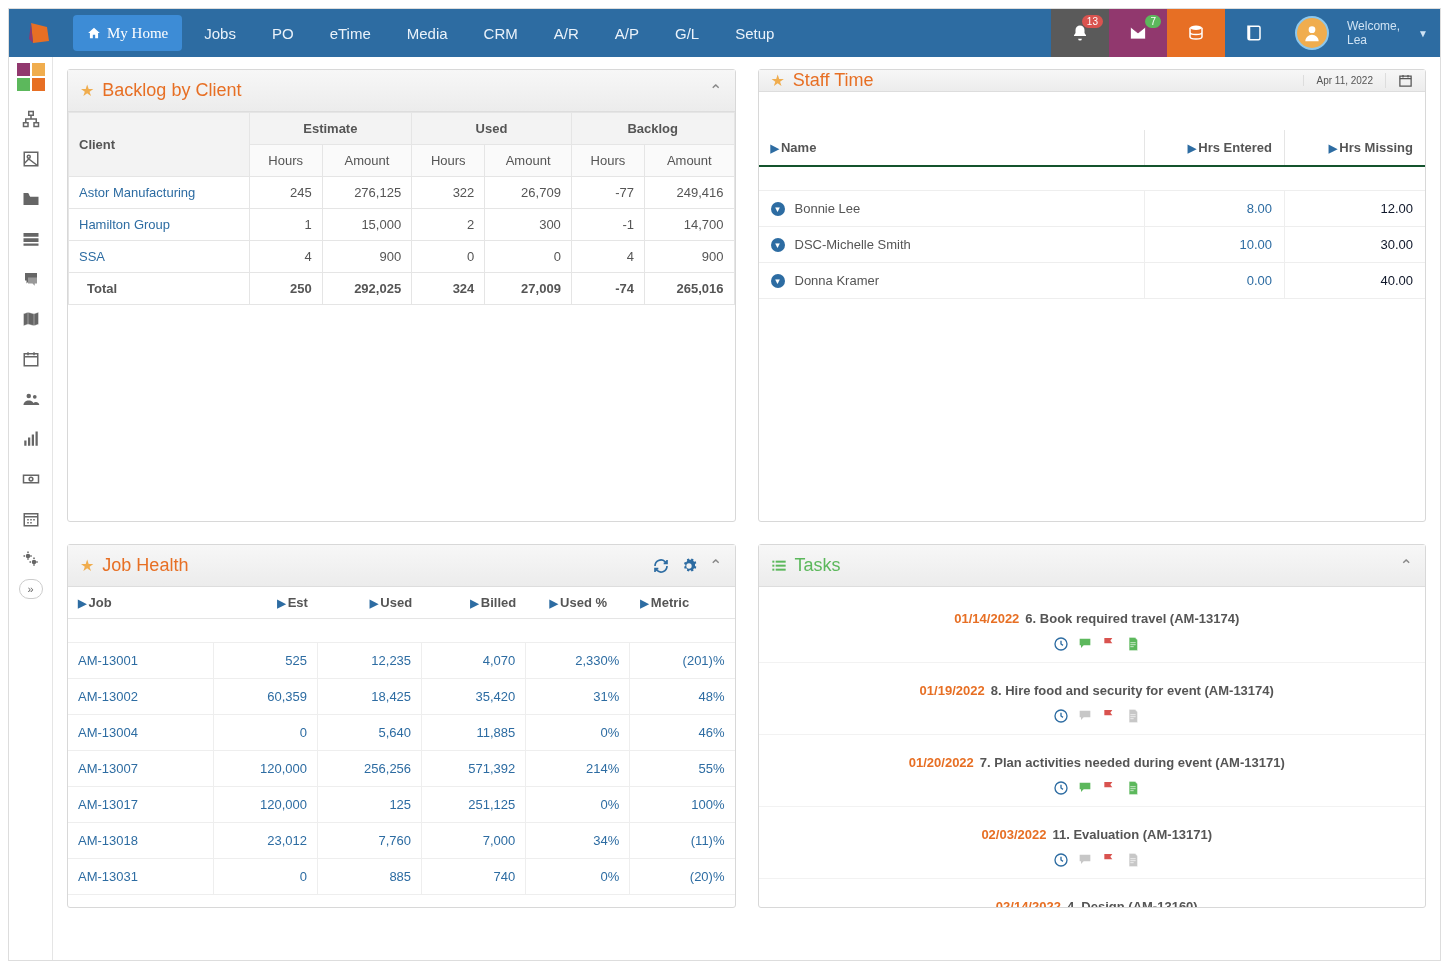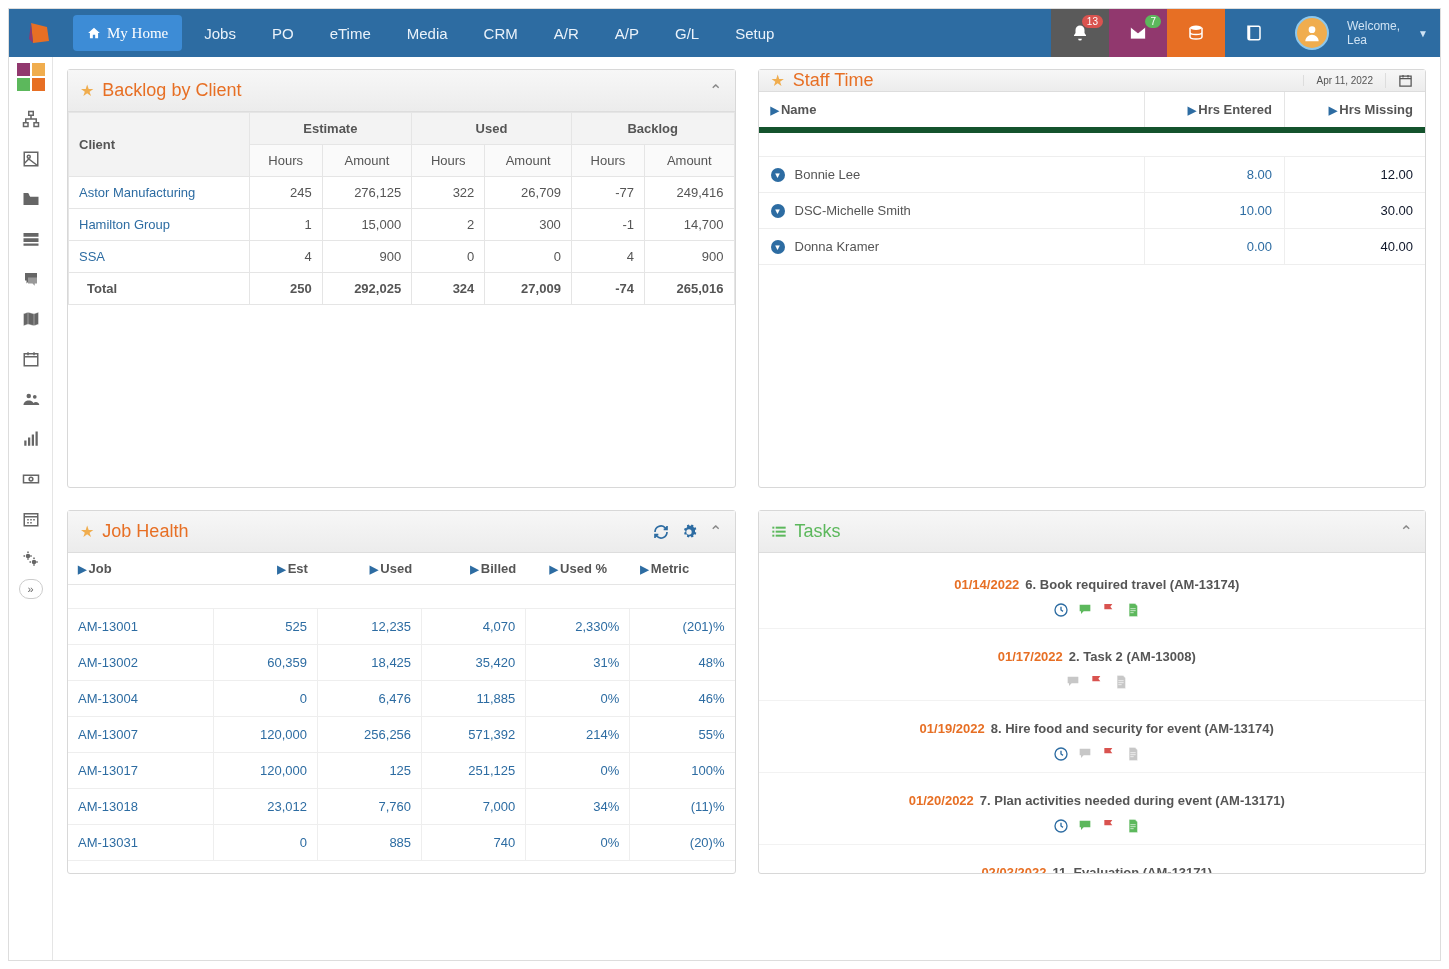--- a/index.html
+++ b/index.html
@@ -53,21 +53,21 @@
 table { width: 100%; border-collapse: collapse; }
 th, td { border: 1px solid #e5e5e5; padding: 8px 10px; font-size: 13px; }
 th { background: #f3f3f3; font-weight: 600; color: #555; text-align: center; }
 .sub-th th { background: #fafafa; font-weight: 400; }
 td.num { text-align: right; }
 td.link { color: #2d6ca2; cursor: pointer; }
 tr.total td { font-weight: 700; }
 .caret-r { color: #2d6ca2; margin-right: 2px; font-size: 11px; }
 
 
-.staff-th { display: grid; grid-template-columns: 1fr 140px 140px; border-bottom: 6px solid #14532d; }
+.staff-th { display: grid; grid-template-columns: 1fr 140px 140px; border-bottom: 2px solid #14532d; margin-top: 38px; }
 .staff-th > div { padding: 10px 12px; font-weight: 600; color: #555; border-right: 1px solid #e5e5e5; }
 .staff-th > div:last-child { border-right: none; text-align: right; }
 .staff-th > div:nth-child(2) { text-align: right; }
 .staff-row { display: grid; grid-template-columns: 1fr 140px 140px; border-bottom: 1px solid #eee; }
 .staff-row > div { padding: 10px 12px; border-right: 1px solid #eee; }
 .staff-row > div:last-child { border-right: none; }
 .staff-name { color: #555; display: flex; align-items: center; gap: 10px; }
 .circ-ic { width: 14px; height: 14px; border-radius: 50%; background: #2d6ca2; display: inline-flex; align-items: center; justify-content: center; color: #fff; font-size: 9px; }
 .hrs-ent { text-align: right; color: #2d6ca2; }
 .hrs-miss { text-align: right; color: #0f172a; }
@@ -413,21 +413,21 @@
                   <div>AM-13002</div>
   <div>60,359</div>
                   <div>18,425</div>
                   <div>35,420</div>
                   <div>31%</div>
                   <div>48%</div>
                 </div>
                 <div class="jh-row">
                   <div>AM-13004</div>
   <div>0</div>
-                  <div>6,476</div>
+                  <div>5,640</div>
                   <div>11,885</div>
                   <div>0%</div>
                   <div>46%</div>
                 </div>
                 <div class="jh-row">
                   <div>AM-13007</div>
   <div>120,000</div>
                   <div>256,256</div>
                   <div>571,392</div>
                   <div>214%</div>
@@ -501,45 +501,20 @@
                       </svg>
                     </span>
     <span class="ic-doc ">
                       <svg width="16" height="16" viewBox="0 0 24 24" fill="currentColor">
                         <path d="M6 2h9l4 4v16H6z M8 10h8M8 13h8M8 16h5" stroke="#fff" stroke-width="1"></path>
                       </svg>
                     </span>
   </div>
                 </div>
                 <div class="task-row">
-                  <div class="task-bar" style="background:#2d6ca2"></div>
-  <div style="flex:1;display:flex;flex-wrap:wrap;gap:6px;align-items:baseline;">
-    <span class="task-date">01/17/2022</span>
-    <span class="task-text">2. Task 2 (AM-13008)</span>
-  </div>
-  <div class="task-icons">
-
-    <span class="ic-comment grey">
-                      <svg width="16" height="16" viewBox="0 0 24 24" fill="currentColor">
-                        <path d="M4 4h16v10H10l-4 4v-4H4z"></path>
-                      </svg>
-                    </span>
-    <span class="ic-flag">
-                      <svg width="16" height="16" viewBox="0 0 24 24" fill="currentColor">
-                        <path d="M5 3v18M5 3h12l-3 4 3 4H5"></path>
-                      </svg>
-                    </span>
-    <span class="ic-doc grey">
-                      <svg width="16" height="16" viewBox="0 0 24 24" fill="currentColor">
-                        <path d="M6 2h9l4 4v16H6z M8 10h8M8 13h8M8 16h5" stroke="#fff" stroke-width="1"></path>
-                      </svg>
-                    </span>
-  </div>
-                </div>
-                <div class="task-row">
                   <div class="task-bar" style="background:#5cb85c"></div>
   <div style="flex:1;display:flex;flex-wrap:wrap;gap:6px;align-items:baseline;">
     <span class="task-date">01/19/2022</span>
     <span class="task-text">8. Hire food and security for event (AM-13174)</span>
   </div>
   <div class="task-icons">
     <span class="ic-clock">
                       <svg width="16" height="16" viewBox="0 0 24 24" fill="none" stroke="currentColor" stroke-width="2">
                         <circle cx="12" cy="12" r="9"></circle>
                         <path d="M12 7v5l3 2"></path>

